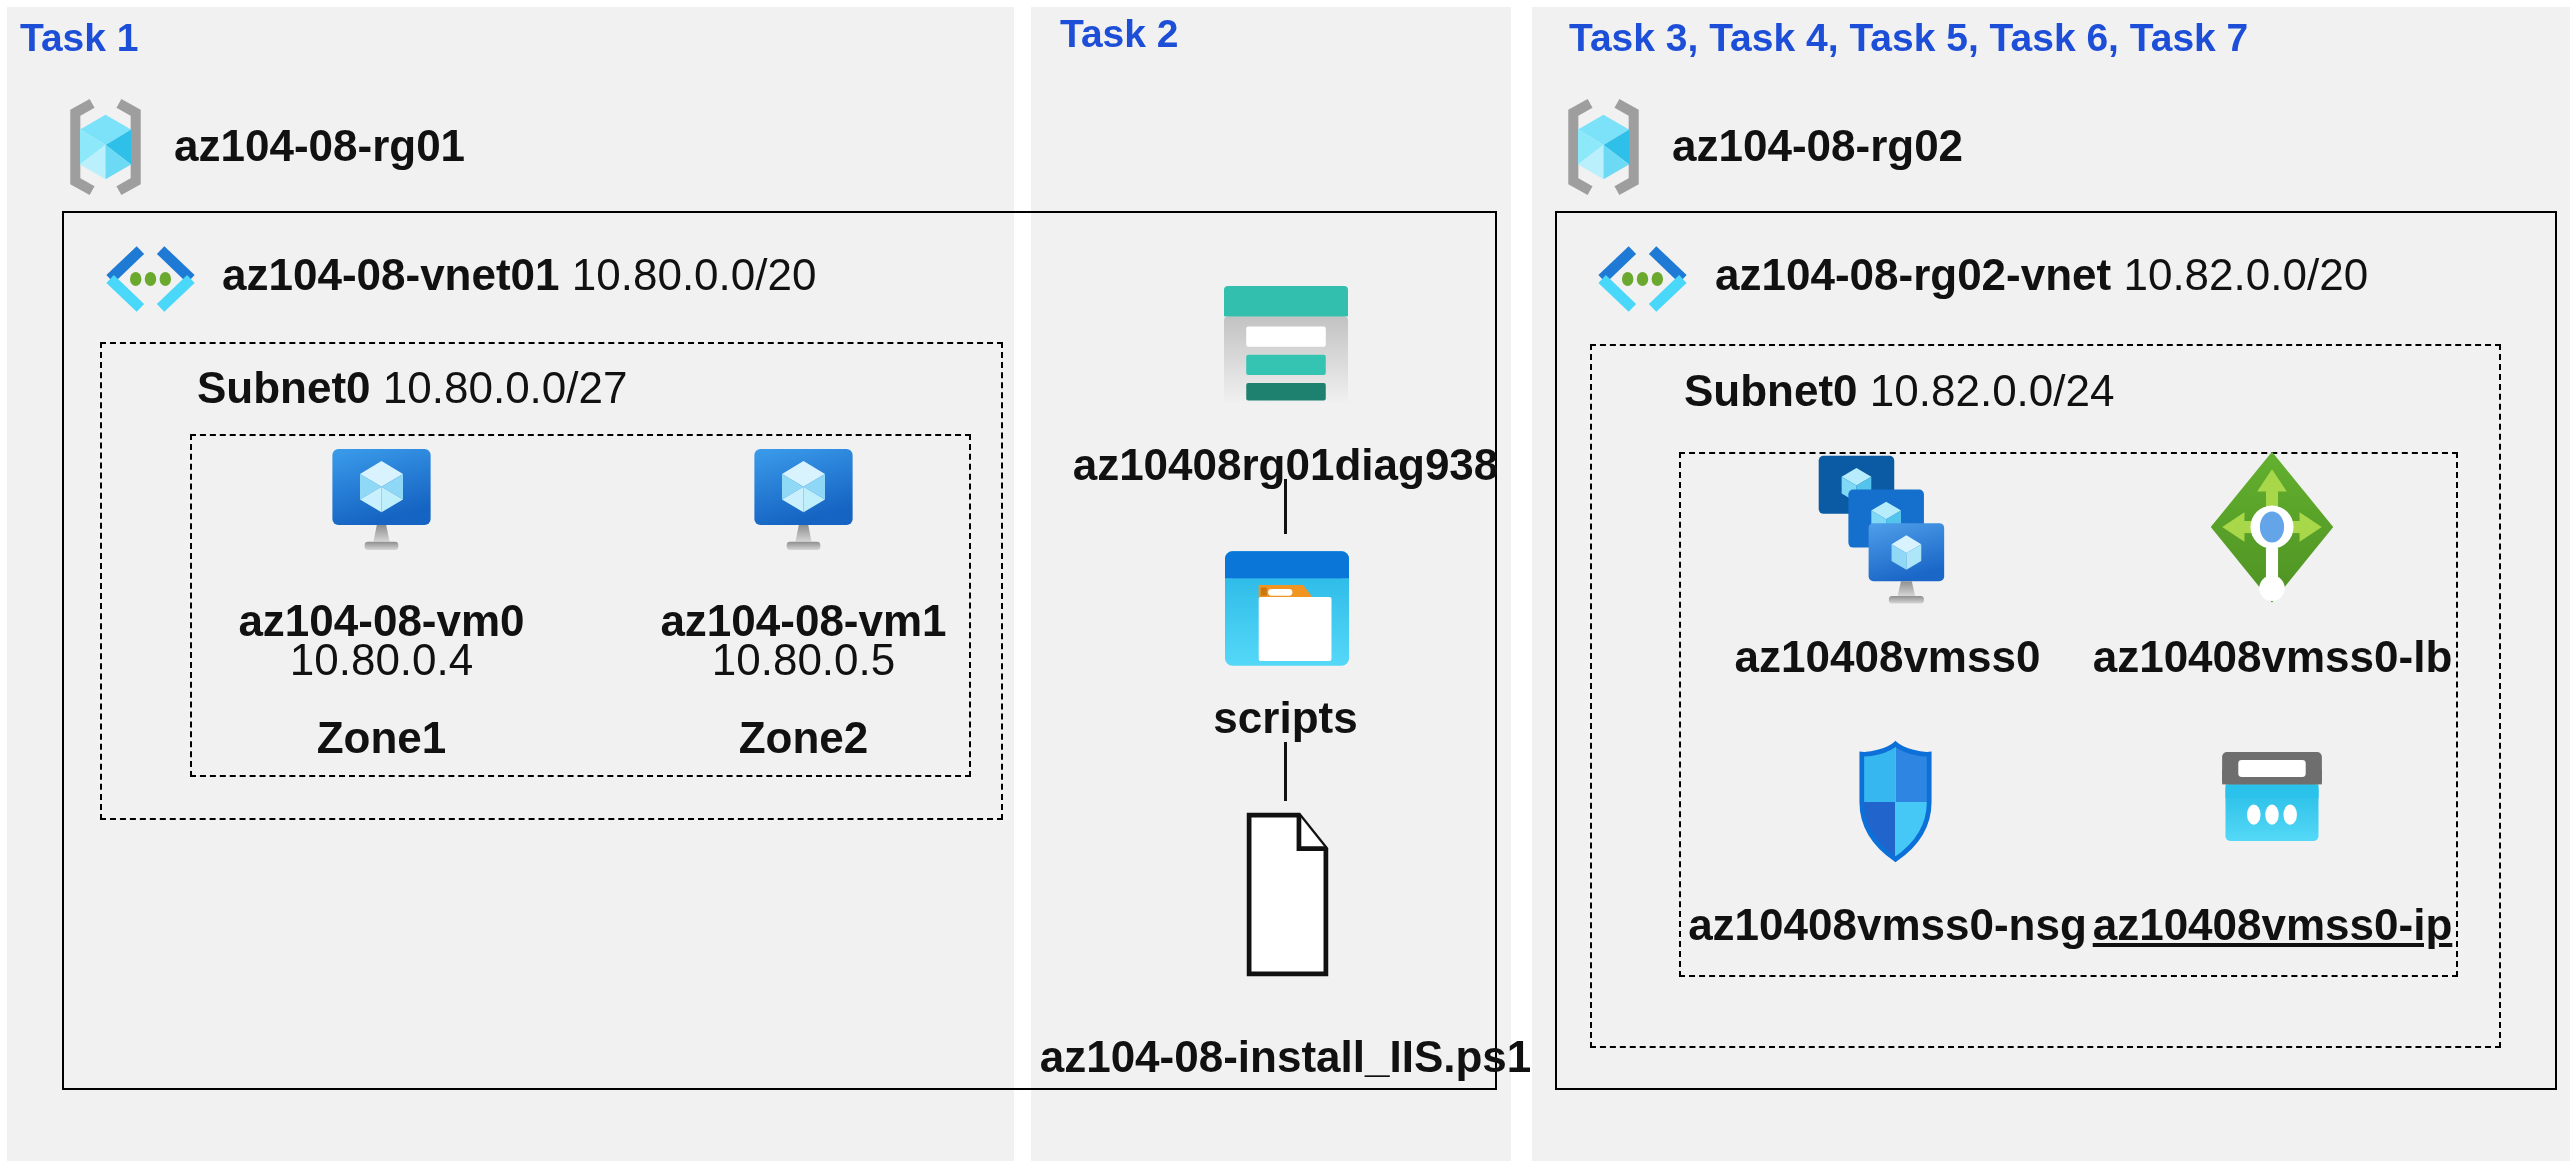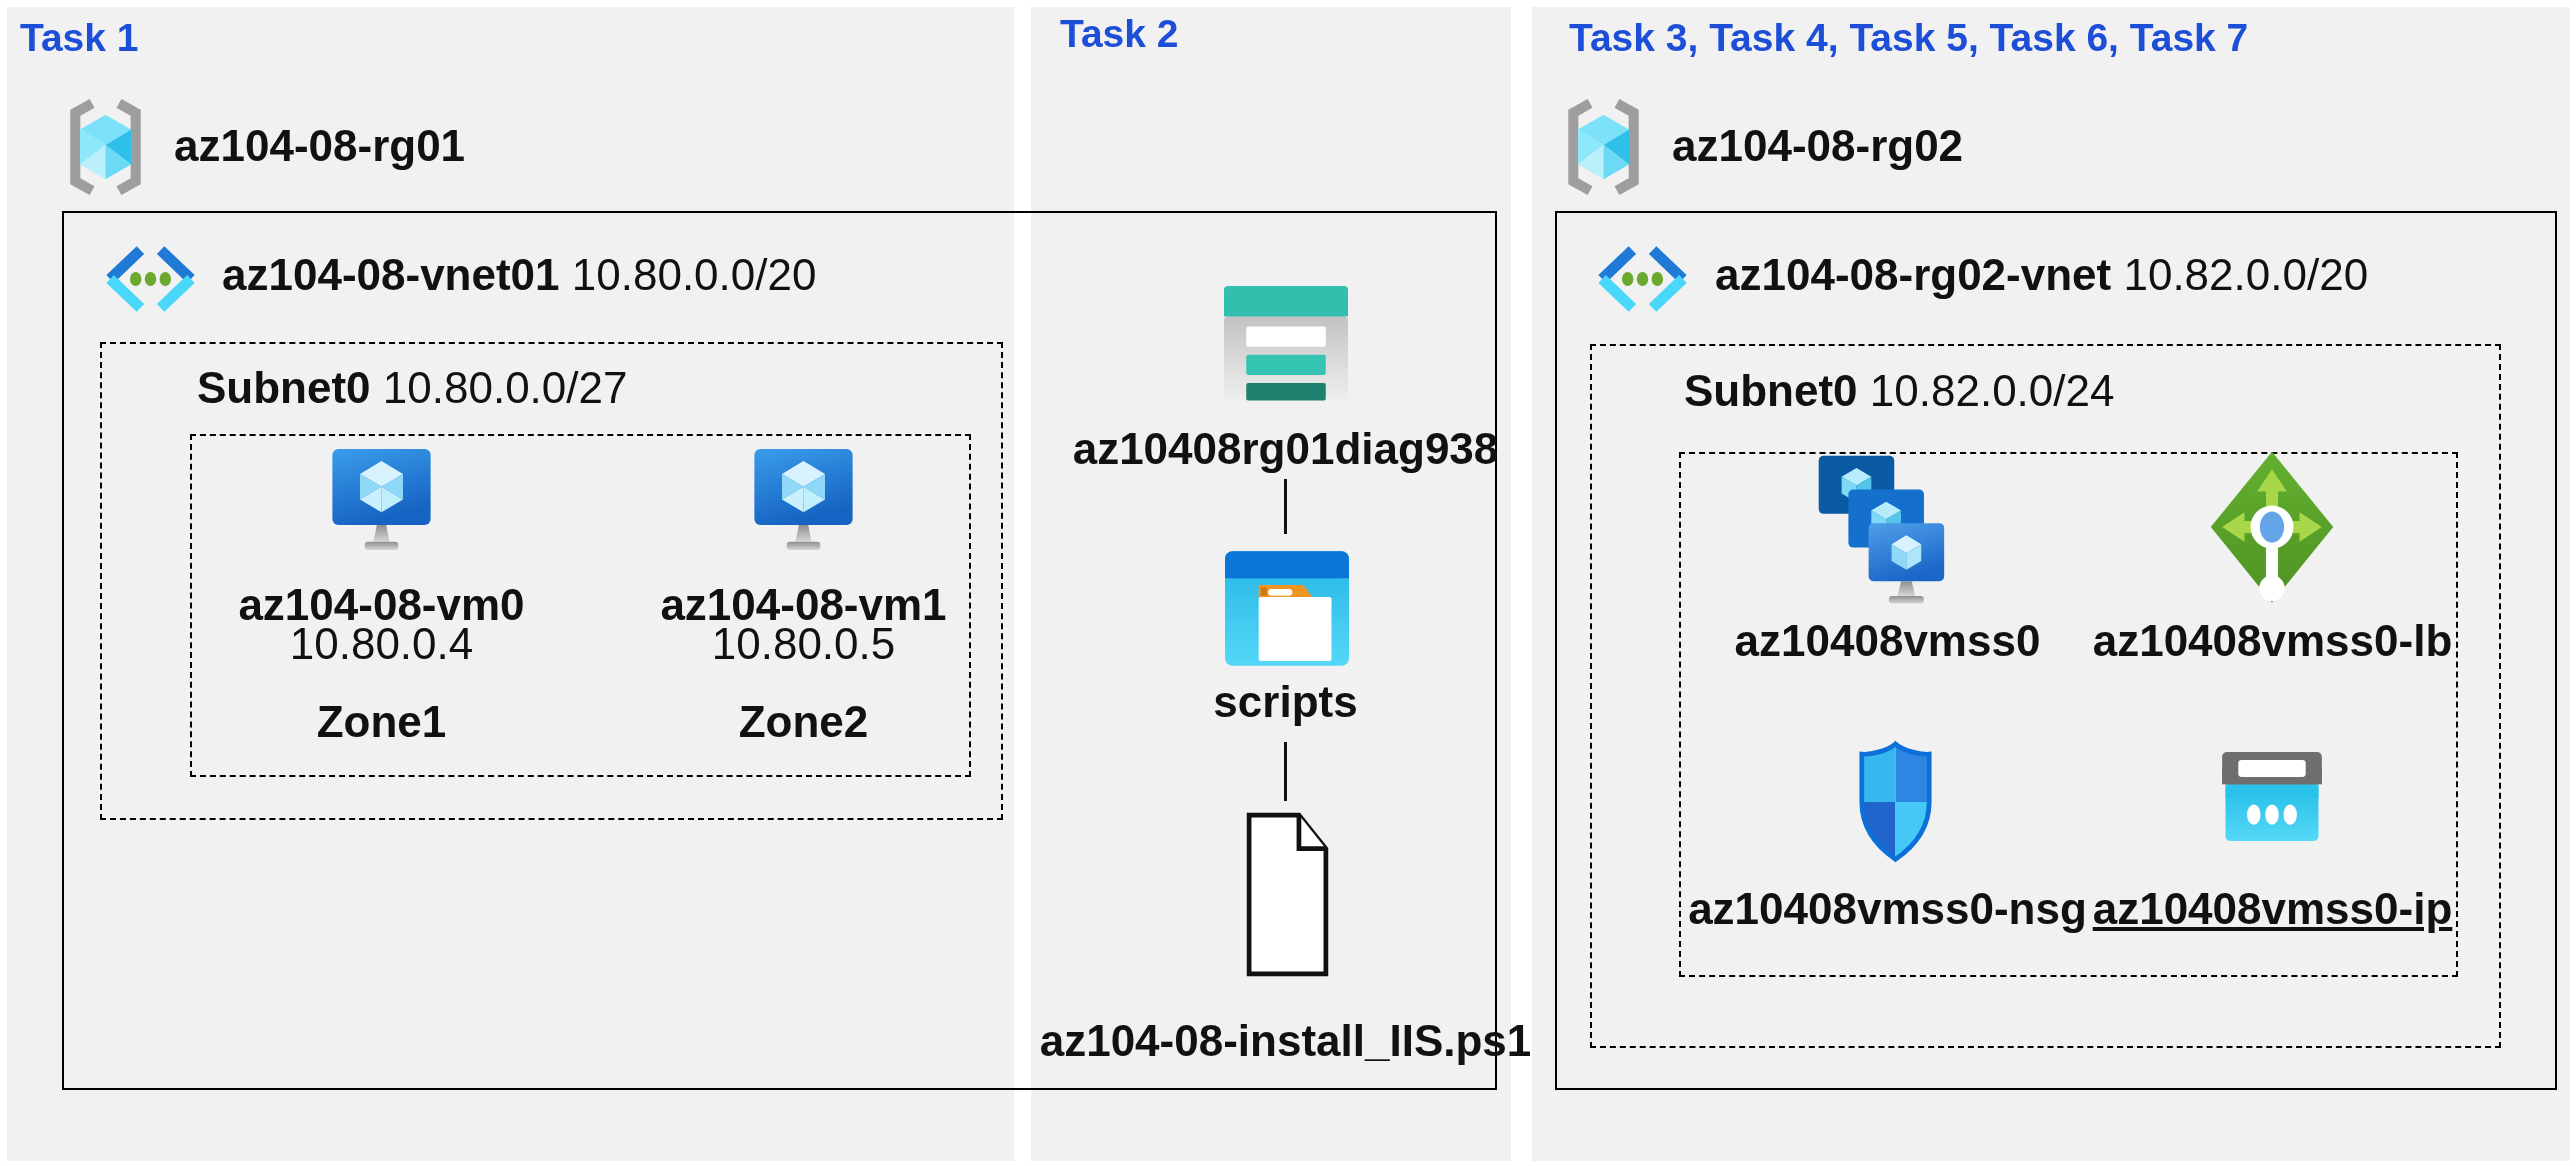--- a/index.html
+++ b/index.html
@@ -5,21 +5,21 @@
   html,body{margin:0;padding:0;background:#ffffff;}
   body{width:2576px;height:1166px;position:relative;overflow:hidden;
        font-family:"Liberation Sans","DejaVu Sans",sans-serif;color:#111;}
   .panel{position:absolute;background:#f1f1f1;top:6.7px;height:1154px;}
   .title{position:absolute;font-size:39px;font-weight:bold;color:#1d4ed8;white-space:nowrap;}
   .solid-box{position:absolute;border:2.7px solid #000;background:transparent;}
   .dashed-box{position:absolute;border:2px dashed #000;background:transparent;}
   .lbl{position:absolute;font-size:44px;line-height:43px;white-space:nowrap;}
   .b{font-weight:bold;}
   .r{font-weight:normal;}
-  .center{width:607px;text-align:center;}
+  .center{width:607px;text-align:center;margin-top:16px;}
   .vline{position:absolute;width:2.7px;background:#111;}
   svg{position:absolute;overflow:visible;}
 </style>
 </head>
 <body>
 
 <svg width="0" height="0" style="position:absolute">
   <defs>
     <linearGradient id="gVm" x1="0" y1="0" x2="0.35" y2="1">
       <stop offset="0" stop-color="#3b9ceb"></stop>

